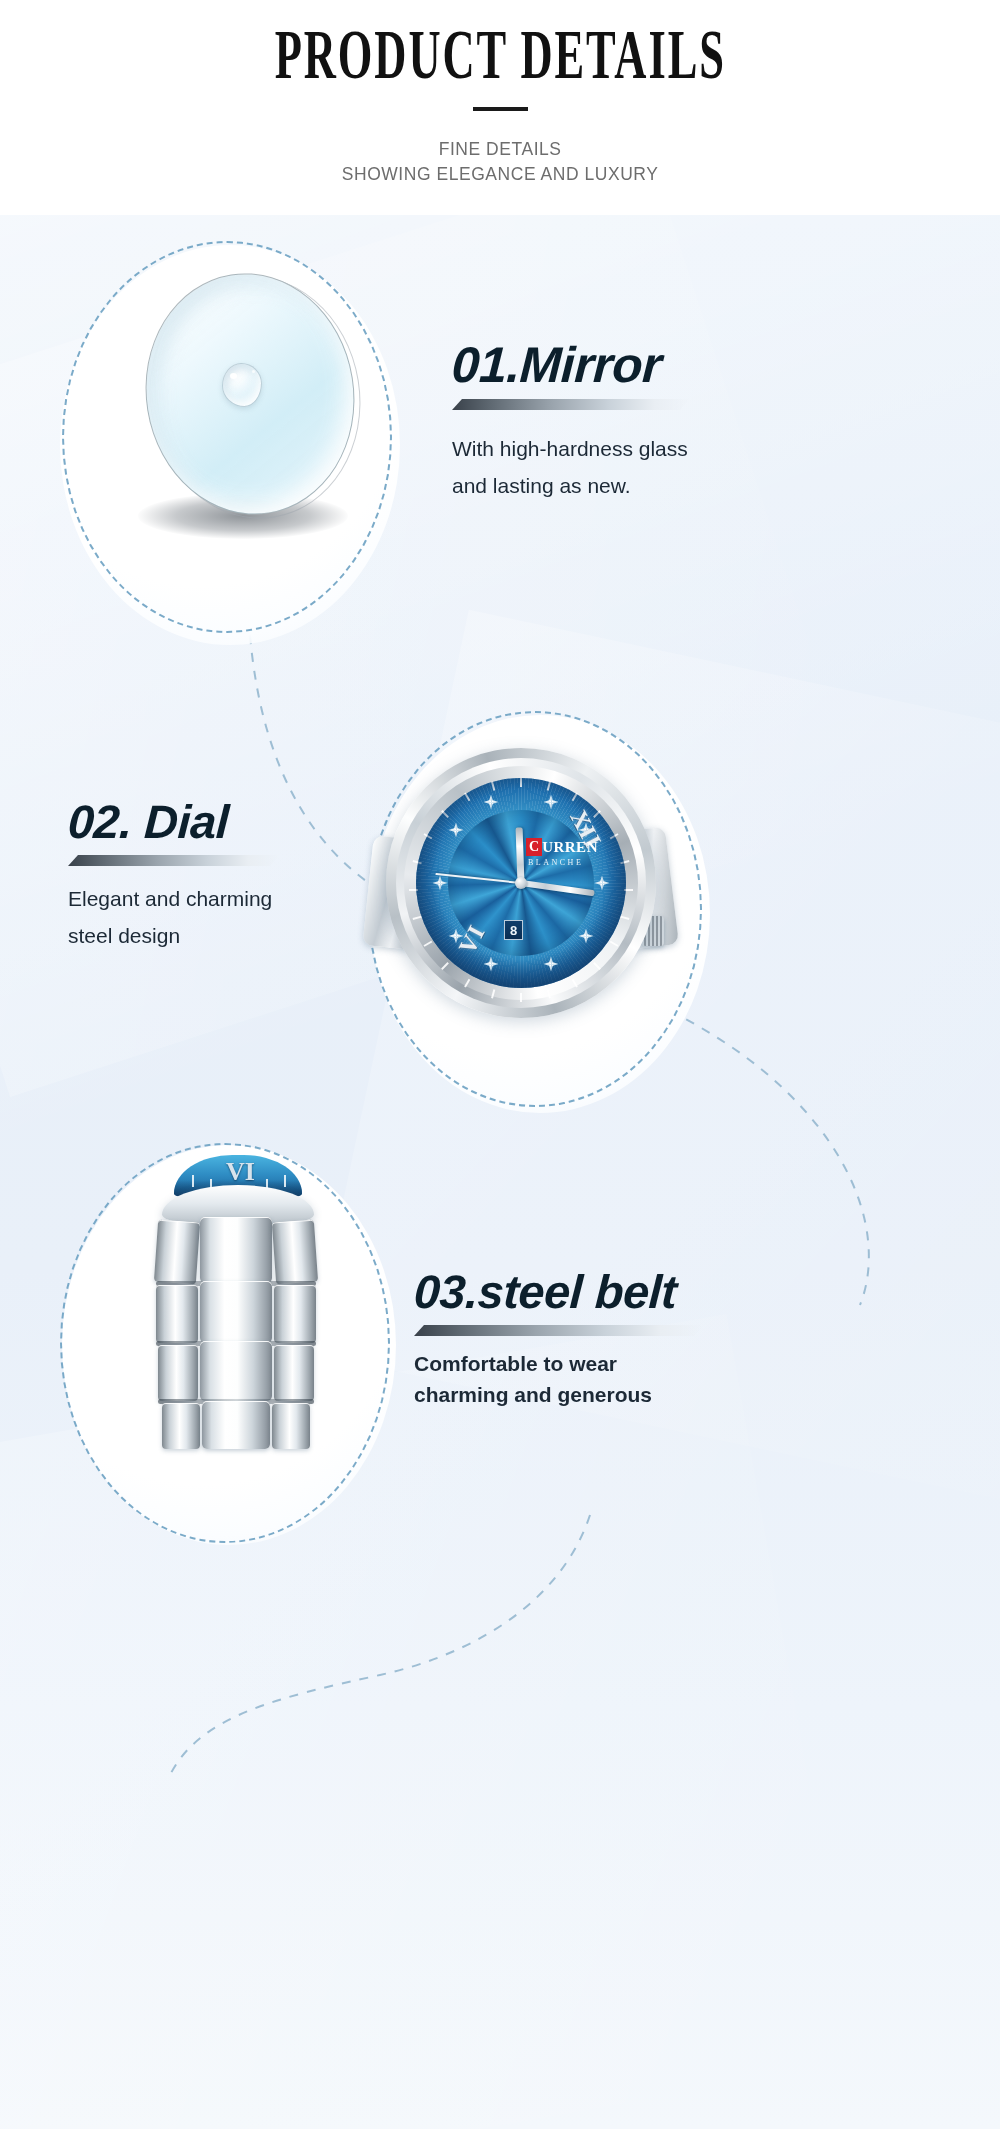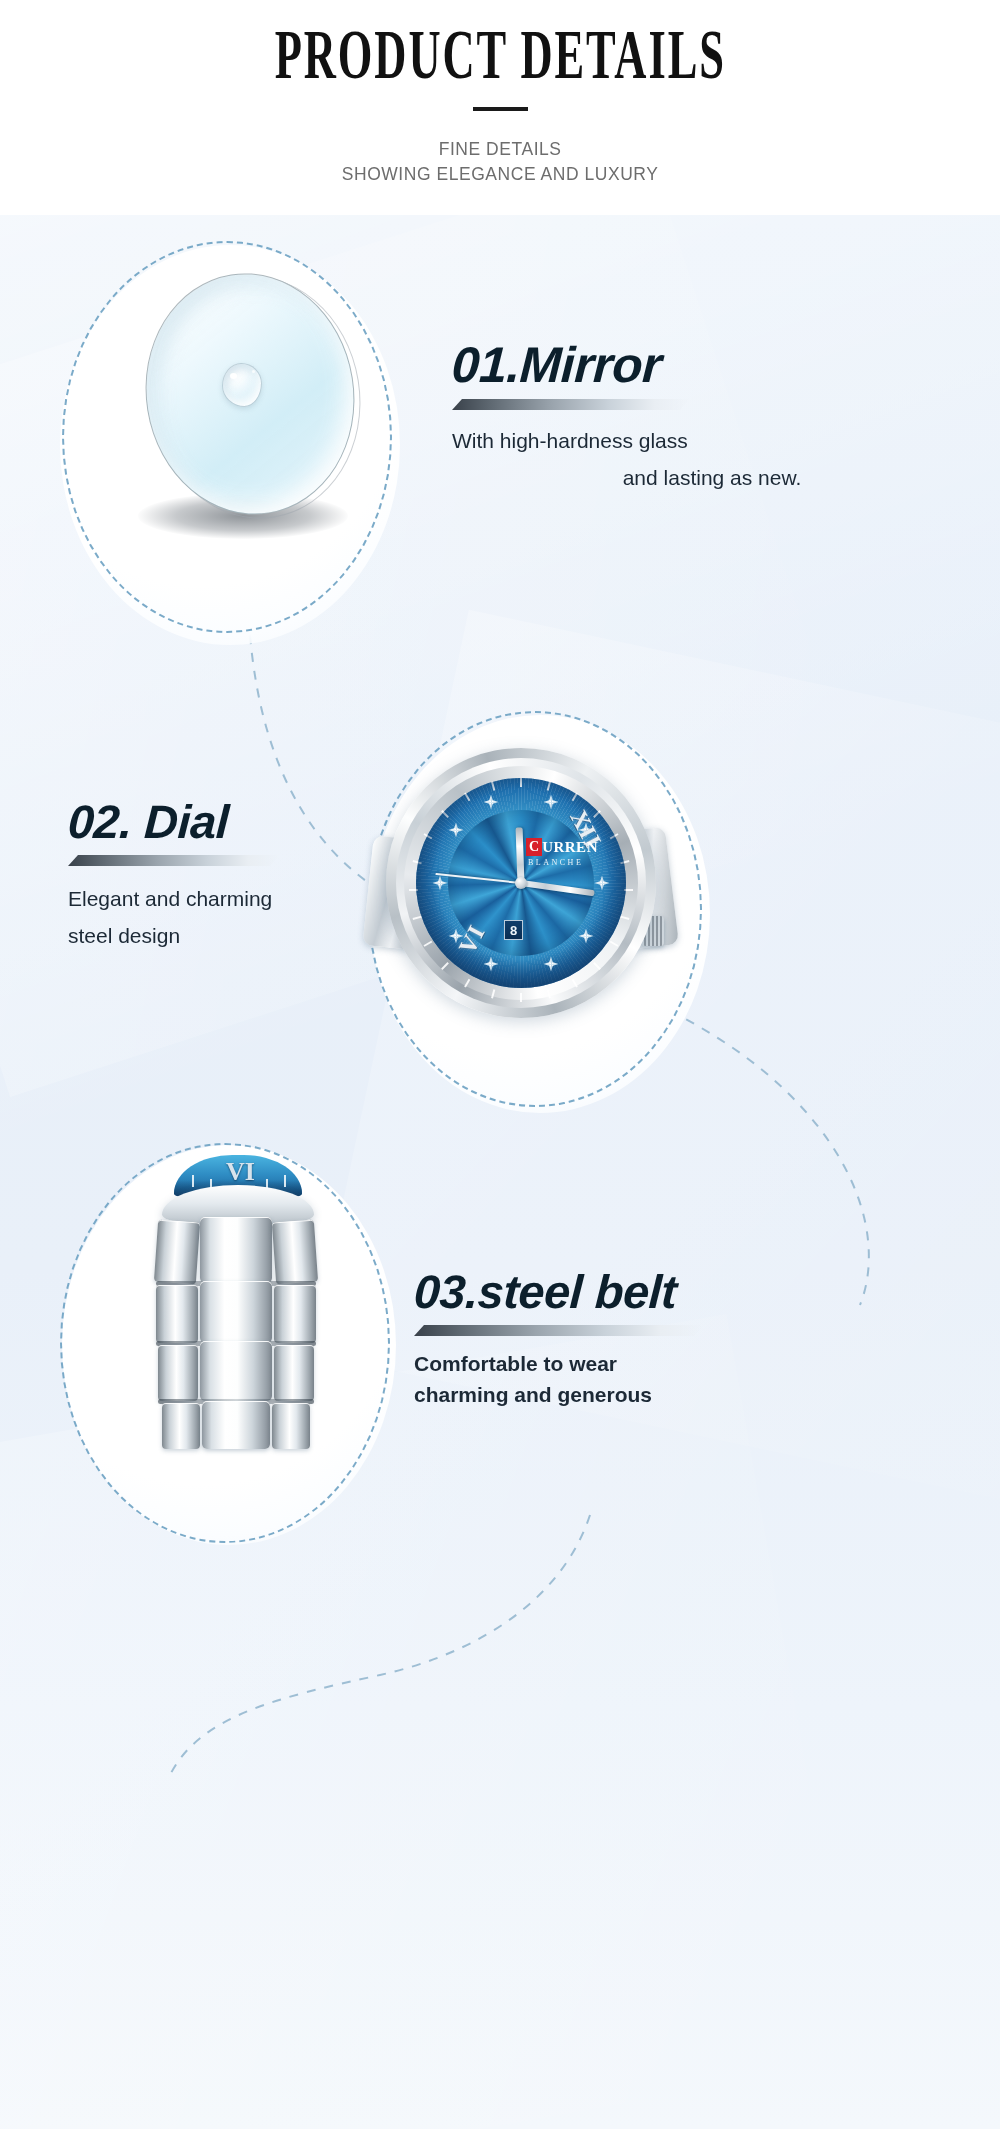--- a/index.html
+++ b/index.html
@@ -309,23 +309,23 @@
       <div class="glass-disc" style="left:146px; top:58px; width:208px; height:242px; transform:rotate(-9deg);"></div>
       <div class="droplet" style="left:222px; top:148px; width:40px; height:44px;">
         <div class="droplet-spec" style="left:7px; top:9px; width:7px; height:6px;"></div>
         <div class="droplet-spec" style="left:29px; top:6px; width:3px; height:3px; opacity:.8;"></div>
       </div>
     </div>
 
     <div class="textblock" style="left:452px; top:122px; width:520px;">
       <div class="heading" style="font-size:50px; line-height:56px;">01.Mirror</div>
       <div class="gradbar" style="width:238px; margin-top:6px;"></div>
-      <div style="margin-top:12px;">
+      <div style="margin-top:20px;">
         <div class="body-line" style="font-size:21px; line-height:37px;">With high-hardness glass</div>
-        <div class="body-line" style="font-size:21px; line-height:37px;text-align:center;">and lasting as new.</div>
+        <div class="body-line" style="font-size:21px; line-height:37px;">and lasting as new.</div>
       </div>
     </div>
   </div>
 
   <div>
 
     <div class="blob" style="left:370px; top:500px; width:340px; height:398px;"></div>
     <div class="dashring" style="left:368px; top:496px; width:334px; height:396px;"></div>
 
     <div class="watch" style="left:360px; top:505px; width:320px; height:340px;">

